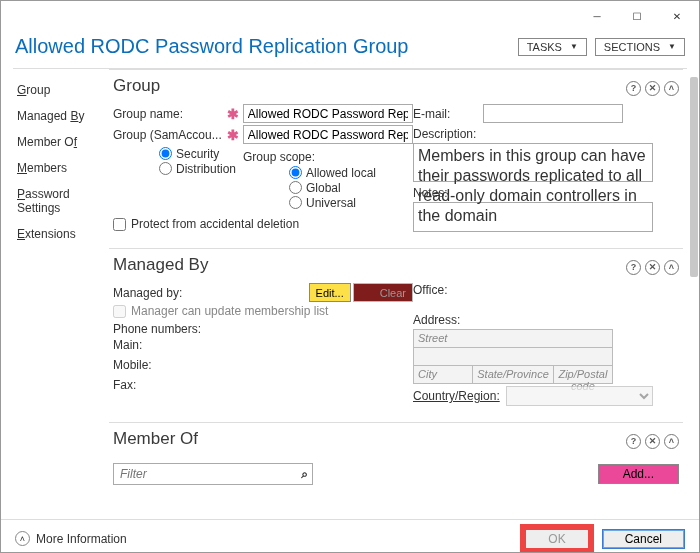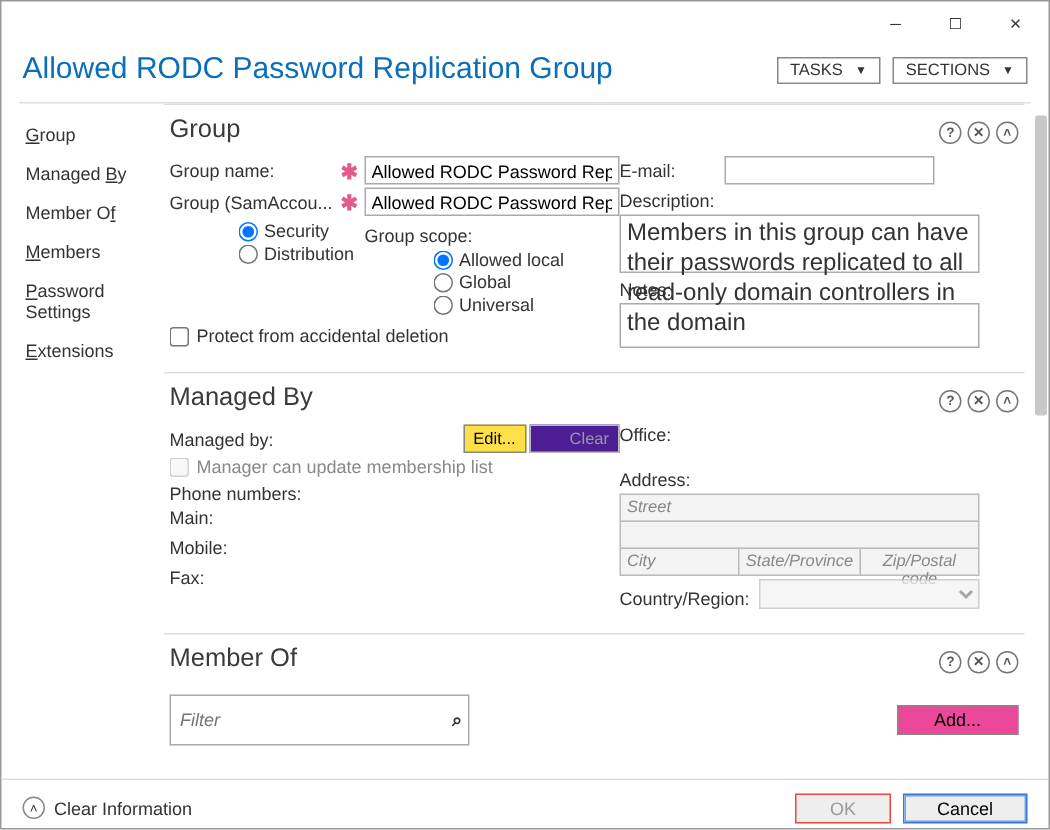--- a/index.html
+++ b/index.html
@@ -121,21 +121,21 @@
   .req { color: #e05a8b; font-size: 14px; font-weight: bold; padding: 0 4px;}
   input[type=text].tb {
     border: 1px solid #aaa;
     height: 19px;
     font-size: 12px;
     padding: 1px 4px;
     width: 170px;
   }
   input[type=text].tb.short { width: 140px; }
   .subhead { color: #333; margin: 4px 0 2px 0; }
-  .radio-row { display: flex; align-items: flex-end; margin: 1px 0; padding-left: 46px; }
+  .radio-row { display: flex; align-items: flex-start; margin: 1px 0; padding-left: 46px; }
   .radio-row input { margin: 0 4px 0 0; }
   .cbx-row { display: flex; align-items: center; margin-top: 6px; }
   .cbx-row input { margin: 0 5px 0 0; }
   .descr {
     border: 1px solid #aaa;
     font-size: 16px;
     padding: 2px 4px;
     height: 39px;
     width: 240px;
     line-height: 1.25;
@@ -146,57 +146,57 @@
     width: 240px;
   }
   .smbtn {
     border: 1px solid #888;
     background: #fde047;
     font-size: 11px;
     padding: 1px 6px;
     height: 19px;
     margin-left: 2px;
   }
-  .smbtn.dis { color: #999; background: #4c1d95; border-color:#bbb;padding-left:26px;}
+  .smbtn.dis { color: #999; background: #7f1d1d; border-color:#bbb;padding-left:26px;}
   .addr-grid {
-    width: 240px;
+    width: 200px;
   }
   .addr-grid .cell {
     border: 1px solid #bbb;
     background: #f3f3f3;
     color: #888;
     font-style: italic;
     font-size: 11px;
     height: 19px;
     padding: 2px 4px;
     margin-bottom: -1px;
   }
   .addr-grid .r3 { display: flex; }
   .addr-grid .r3 .cell { margin-right: -1px; flex:1;}
   .addr-grid .r3 .cell:last-child { margin-right:0;text-align:center;}
-  .cr-row { display: flex; align-items: flex-end; margin-top: 3px;}
+  .cr-row { display: flex; align-items: center; margin-top: 3px; text-decoration: underline;}
   .cr-row select {
     border: 1px solid #bbb;
     background: #f3f3f3;
     height: 20px;
     width: 147px;
     margin-left: 6px;
     font-size: 11px;
   }
   .filterwrap {
     display: flex;
     align-items: center;
     margin-top: 8px;
     gap: 8px;
   }
   .filterbox {
     border: 1px solid #aaa;
     display: flex; align-items: center;
     width: 200px;
-    height: 34px;
+    height: 22px;
     padding: 0 4px;
   }
   .filterbox input {
     border: none; outline: none;
     font-style: italic;
     color: #888;
     font-size: 12px;
     flex: 1;
   }
   .addbtn {
@@ -216,21 +216,21 @@
   .chev {
     width: 15px; height: 15px;
     border: 1px solid #888;
     border-radius: 50%;
     display: inline-flex; align-items: center; justify-content: center;
     font-size: 9px;
     margin-right: 6px;
   }
   .footer .spacer { flex: 1; }
   .fbtn {
-    border: 1px solid #ef4444;
+    border: 6px solid #ef4444;
     background: #eee;
     font-size: 12px;
     padding: 2px 22px;
     margin-left: 8px;
   }
   .fbtn.dis { color: #999; }
   .fbtn.def { border: 1px solid #3a7ad4; box-shadow: inset 0 0 0 1px #6ba7e8;}
 </style>
 </head>
 <body>
@@ -400,17 +400,17 @@
         </div>
         <button class="addbtn">Add...</button>
       </div>
     </div>
 
   </div>
 </div>
 
 <div class="footer">
   <span class="chev">˄</span>
-  <span>Clear Information</span>
+  <span>More Information</span>
   <span class="spacer"></span>
   <button class="fbtn dis">OK</button>
   <button class="fbtn def">Cancel</button>
 </div>
 
 </body></html>

